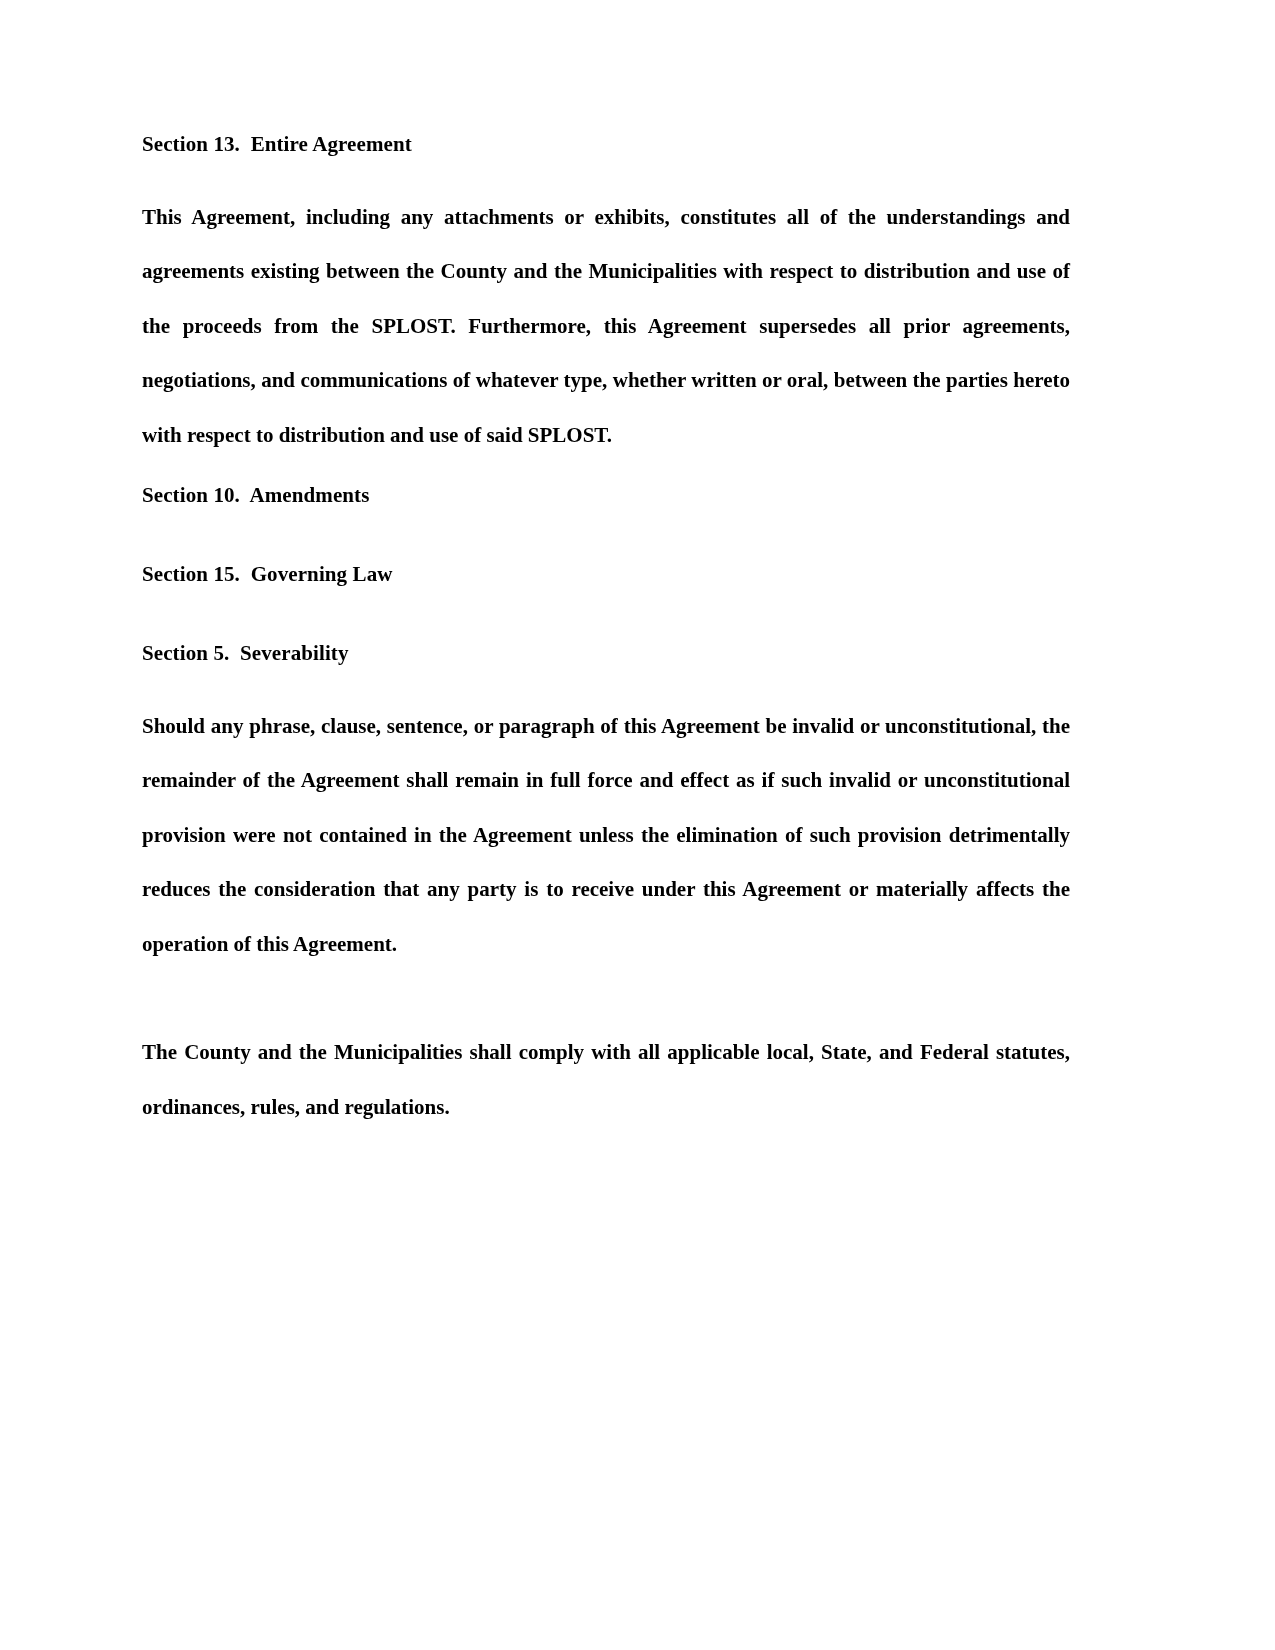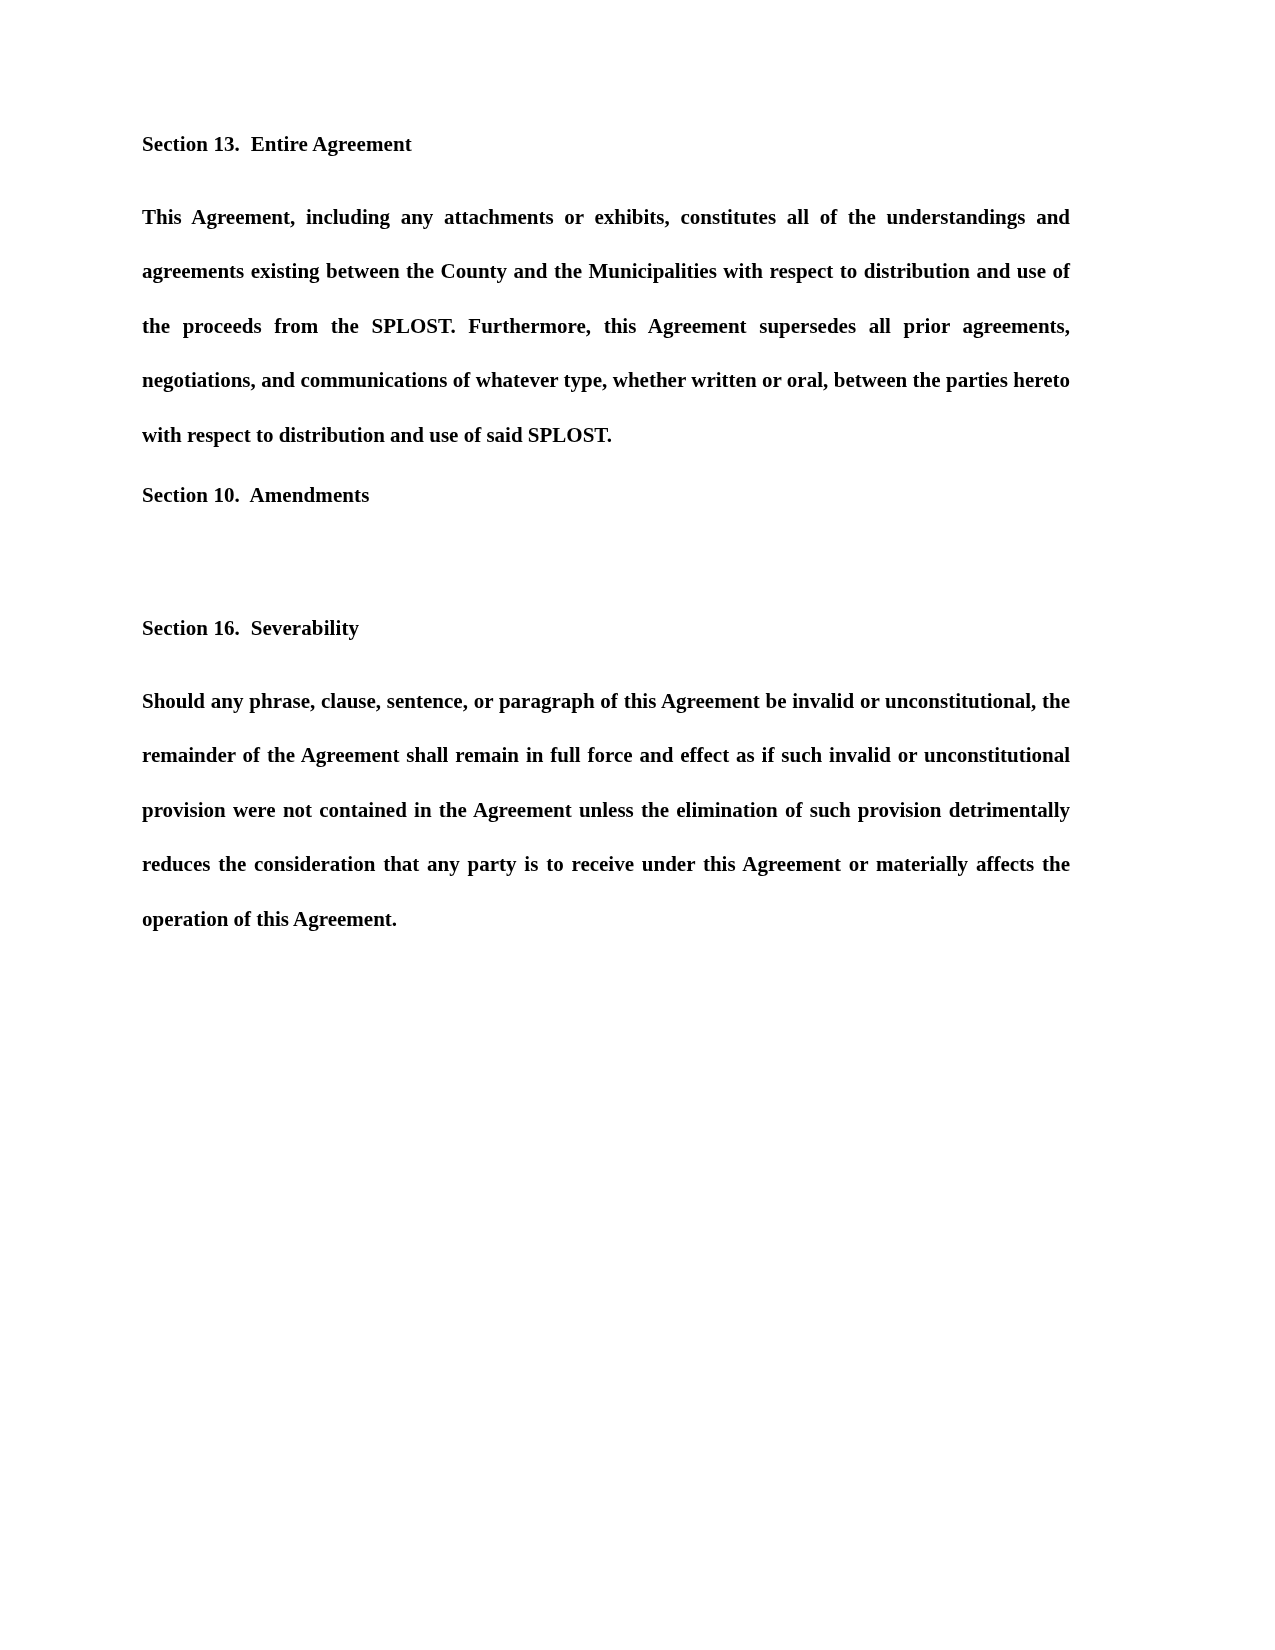--- a/index.html
+++ b/index.html
@@ -74,27 +74,29 @@
 
     <h2 class="section-heading">Section 13.  Entire Agreement</h2>
     <div class="gap-after-heading"></div>
     <p class="body-para">This Agreement, including any attachments or exhibits, constitutes all of the understandings and agreements existing between the County and the Municipalities with respect to distribution and use of the proceeds from the SPLOST. Furthermore, this Agreement supersedes all prior agreements, negotiations, and communications of whatever type, whether written or oral, between the parties hereto with respect to distribution and use of said SPLOST.</p>
     <div class="gap-after-para"></div>
 
     <h2 class="section-heading">Section 10.  Amendments</h2>
     <div class="gap-after-heading"></div>
     <div class="gap-after-para"></div>
 
+    <h2 class="section-heading">Section 15.  Governing Law</h2>
     <div class="gap-after-heading"></div>
     <div class="gap-after-para"></div>
 
-    <h2 class="section-heading">Section 16.  Severability</h2>
+    <h2 class="section-heading">Section 5.  Severability</h2>
     <div class="gap-after-heading"></div>
     <p class="body-para">Should any phrase, clause, sentence, or paragraph of this Agreement be invalid or unconstitutional, the remainder of the Agreement shall remain in full force and effect as if such invalid or unconstitutional provision were not contained in the Agreement unless the elimination of such provision detrimentally reduces the consideration that any party is to receive under this Agreement or materially affects the operation of this Agreement.</p>
     <div class="gap-after-para"></div>
 
     <div class="gap-after-heading"></div>
+    <p class="body-para">The County and the Municipalities shall comply with all applicable local, State, and Federal statutes, ordinances, rules, and regulations.</p>
 
   </div>
 
   <div class="page-number">8</div>
 
 </div>
 
 </body></html>

